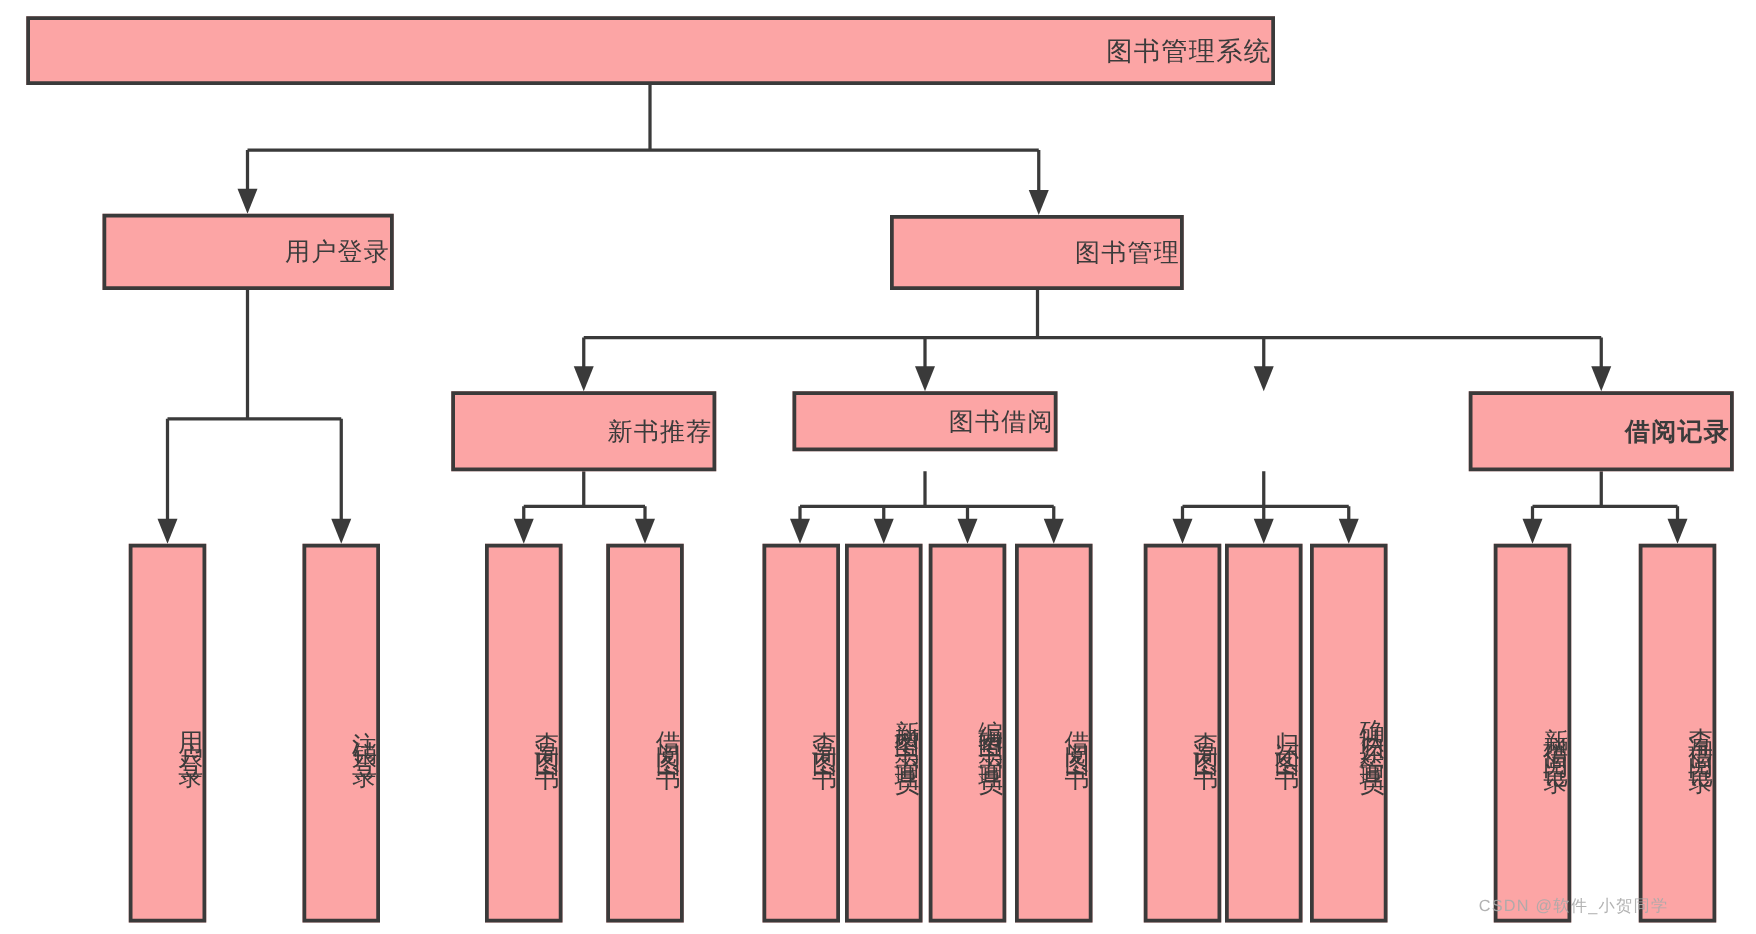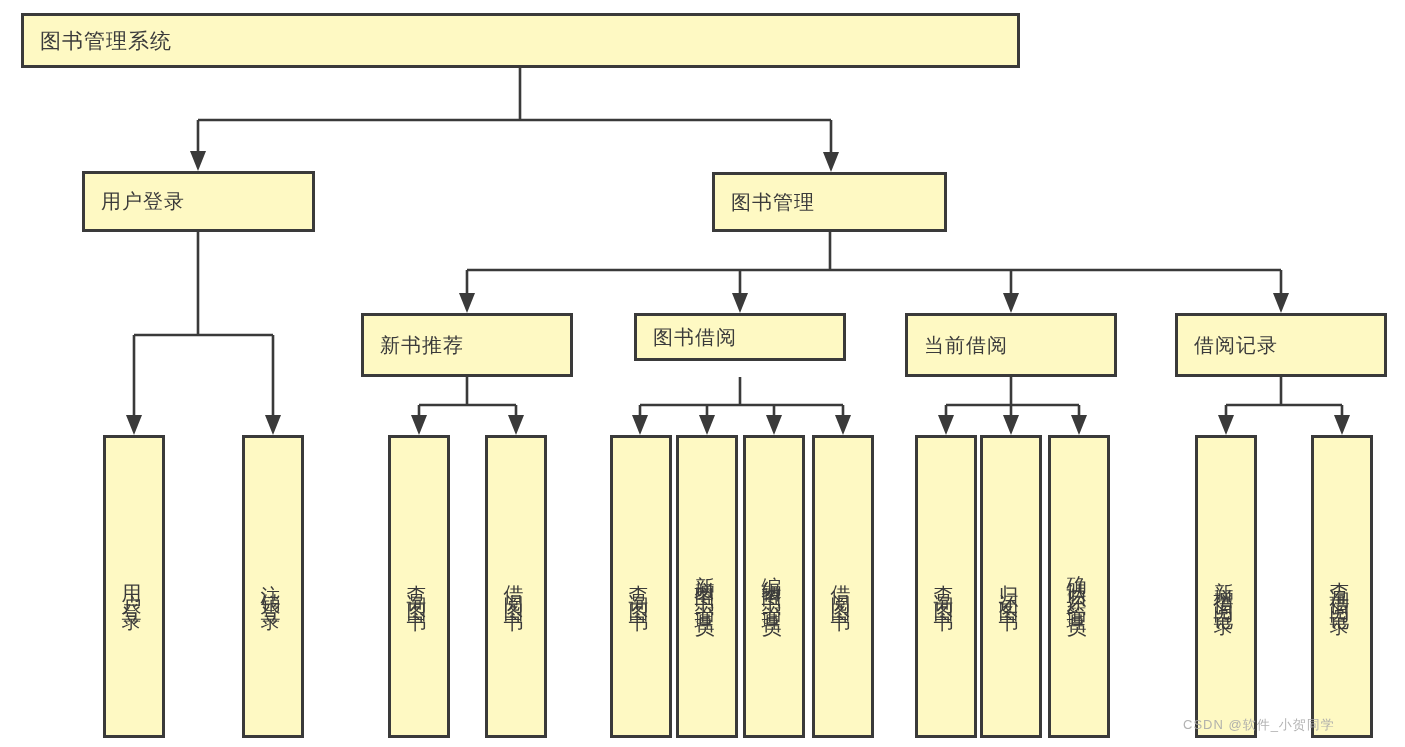--- a/index.html
+++ b/index.html
@@ -13,24 +13,24 @@
   }
   #connectors {
     position: absolute;
     left: 0; top: 0;
     width: 1405px; height: 747px;
   }
   .box {
     position: absolute;
     box-sizing: border-box;
     border: 3px solid #3a3a3a;
-    background: #fef9c3;
+    background: #fca5a5;
     display: flex;
     align-items: center;
-    justify-content: flex-start;
+    justify-content: flex-end;
     color: #3b3b3b;
     font-size: 20px;
     letter-spacing: 1px;
     text-align: center;
     padding-left: 16px;
   }
   .leaf {
     top: 435px;
     width: 62px;
     height: 303px;
@@ -108,24 +108,21 @@
   <div class="box" style="left:361px; top:313px; width:212px; height:64px;">
     <span>新书推荐</span>
   </div>
 
   <div class="box" style="left:712px; top:172px; width:235px; height:60px;">
     <span>图书管理</span>
   </div>
   <div class="box" style="left:634px; top:313px; width:212px; height:48px;">
     <span>图书借阅</span>
   </div>
-  <div class="box" style="left:905px; top:313px; width:212px; height:64px;">
-    <span>当前借阅</span>
-  </div>
-  <div class="box" style="left:1175px; top:313px; width:212px; height:64px;">
+  <div class="box" style="left:1175px; top:313px; width:212px; height:64px;font-weight:bold;">
     <span>借阅记录</span>
   </div>
 
   <div class="box leaf" style="left:103px;">
     <span class="vtext">用户登录</span>
   </div>
   <div class="box leaf" style="left:242px;">
     <span class="vtext">注销登录</span>
   </div>
 

